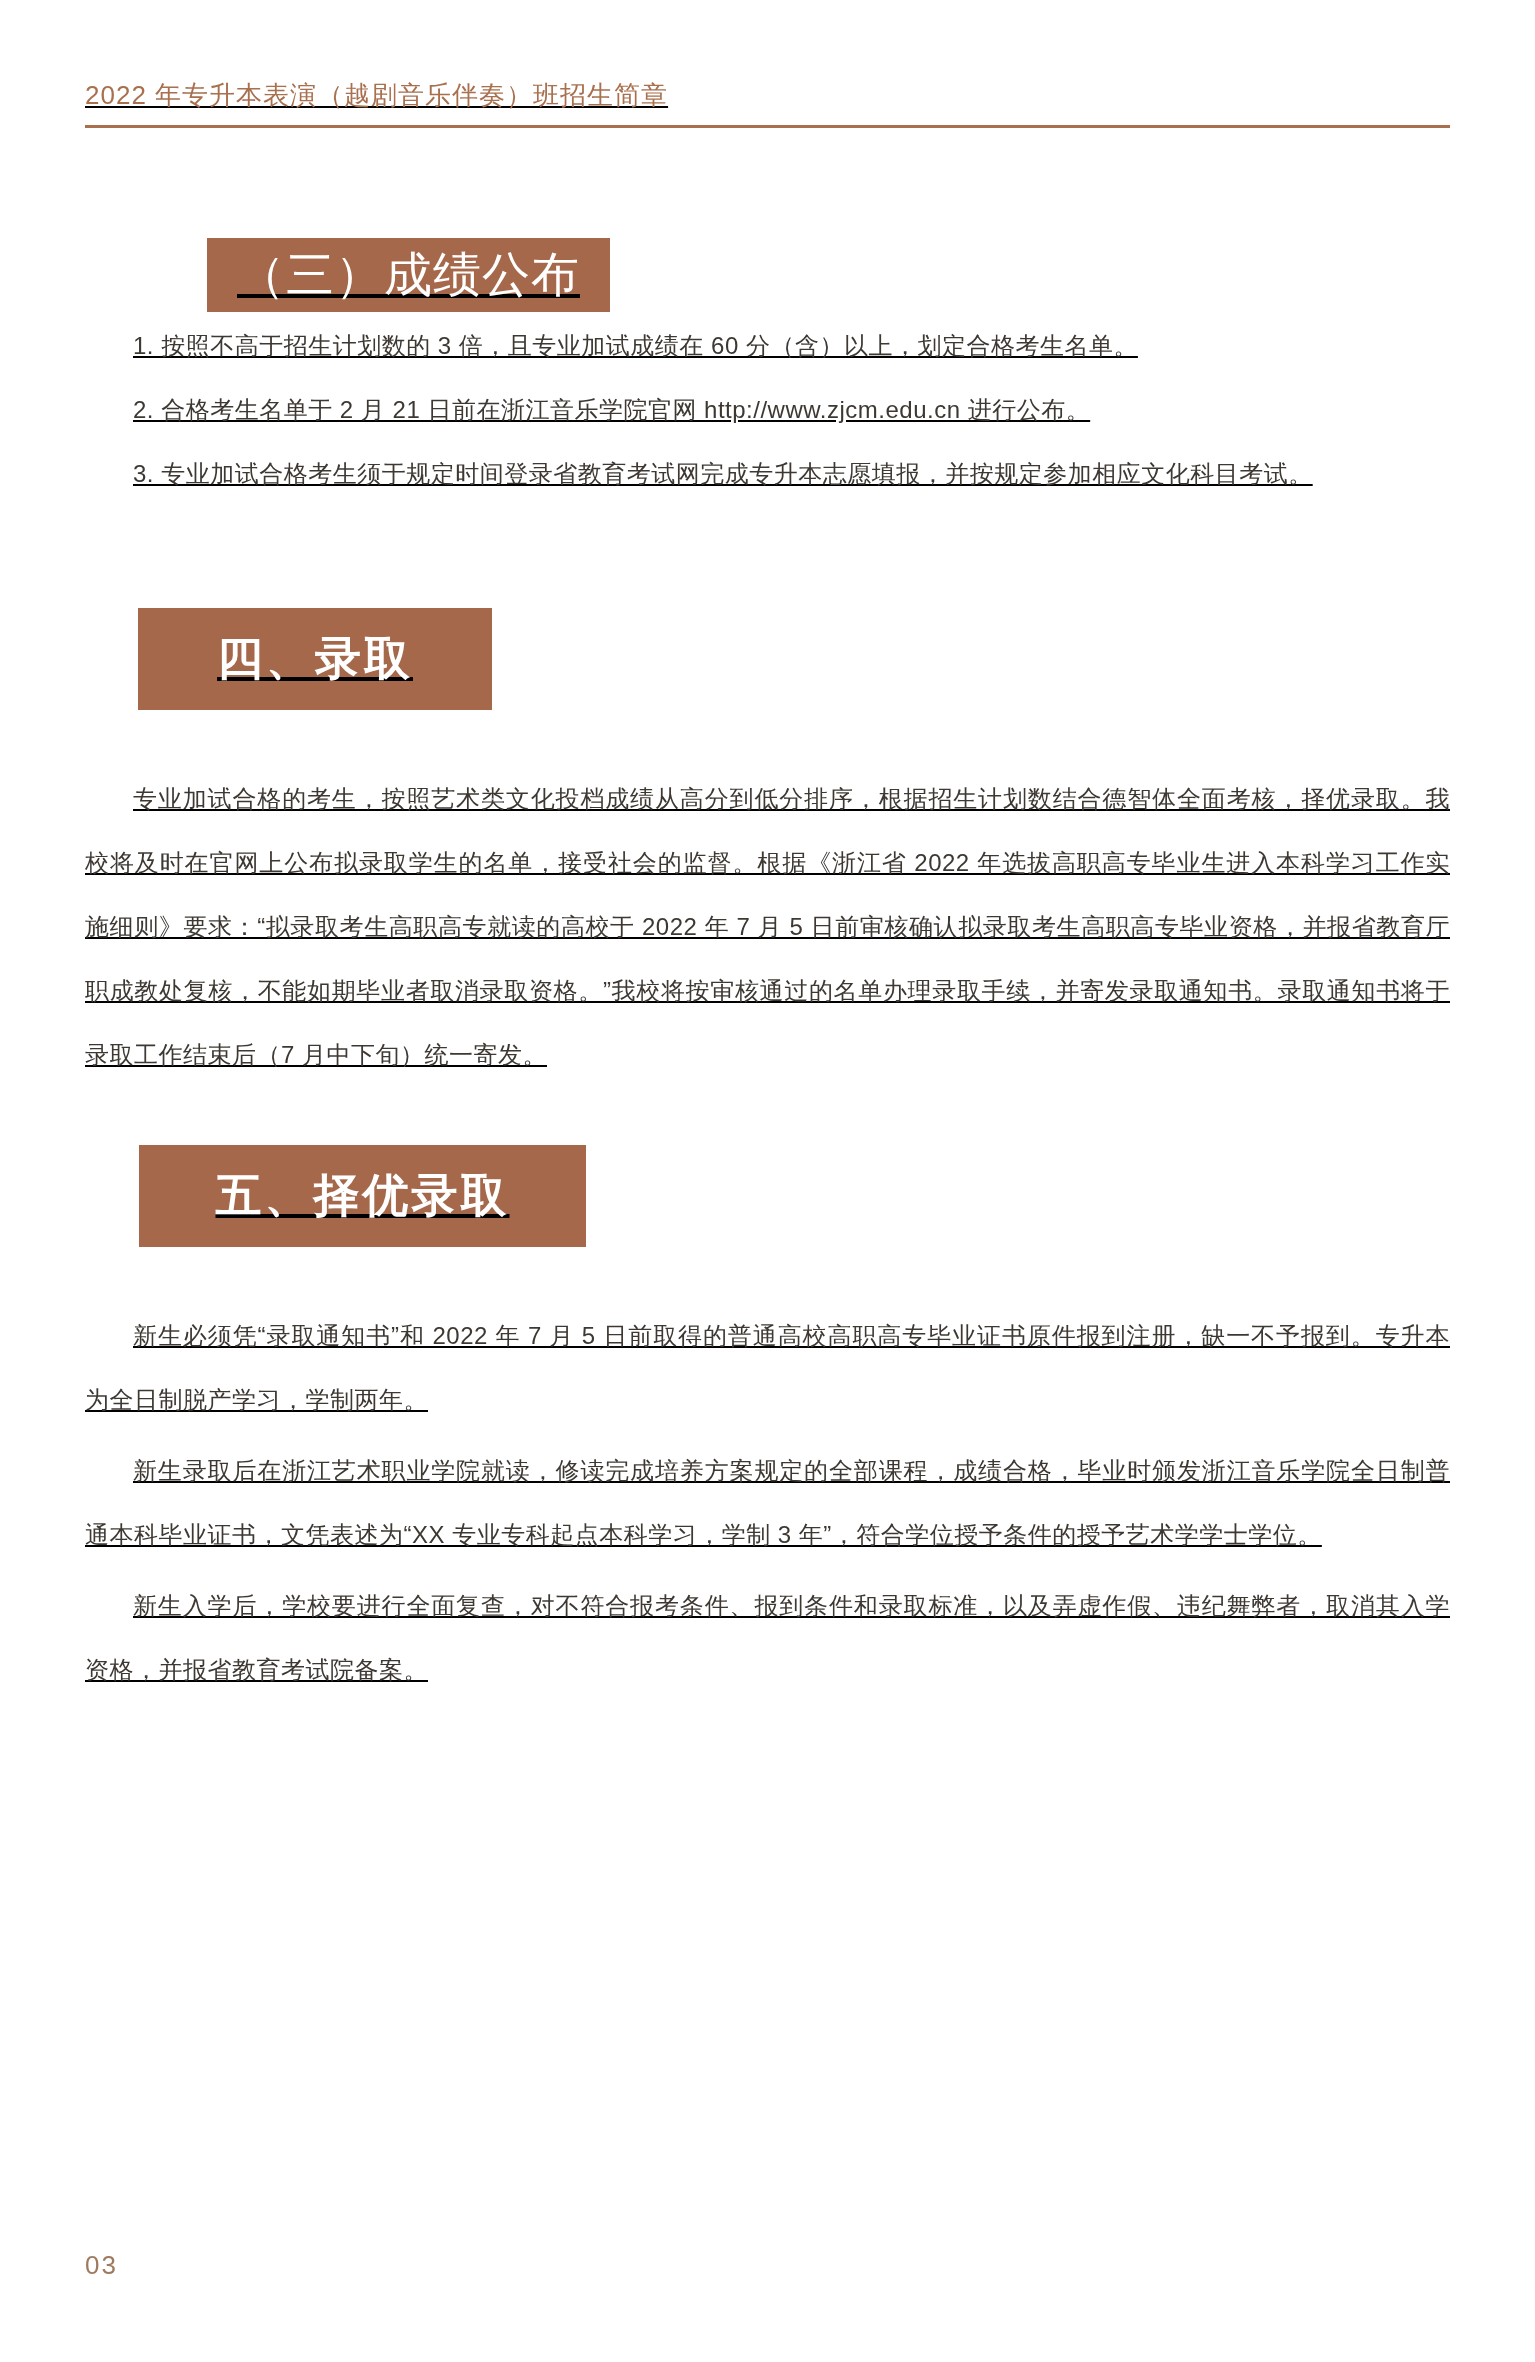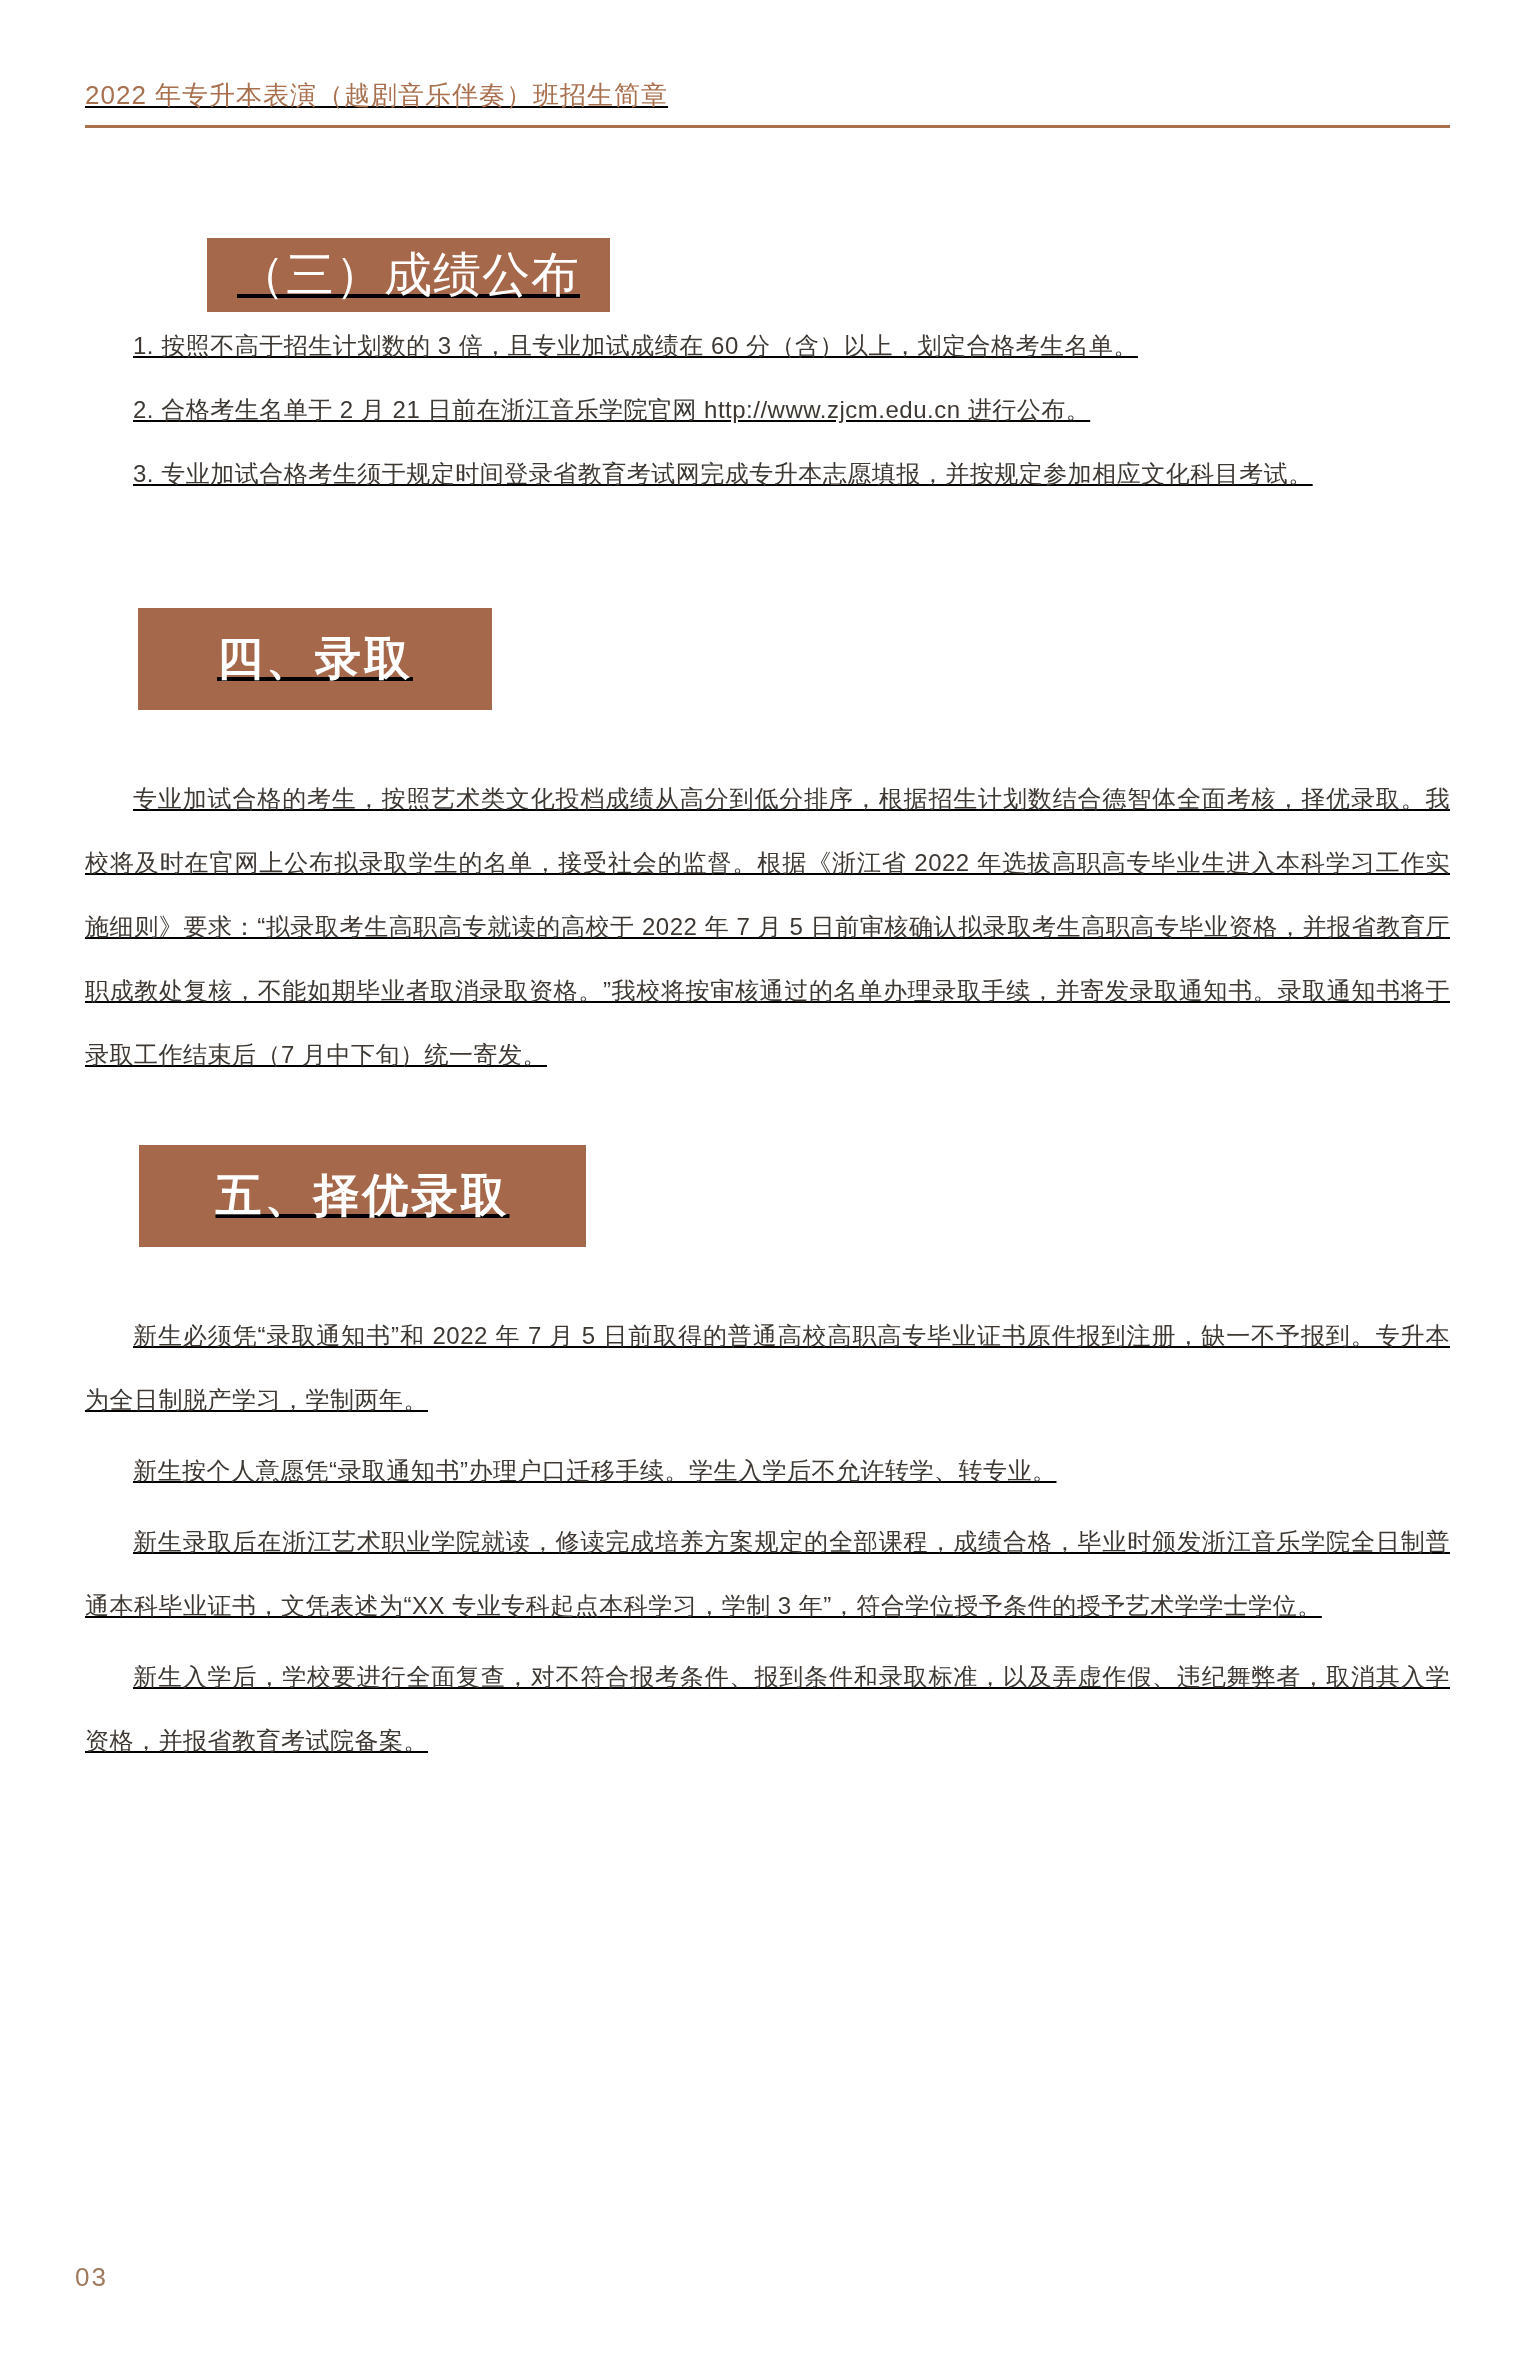--- a/index.html
+++ b/index.html
@@ -70,26 +70,25 @@
     margin:102px 0 0 53px;
   }
   .heading-enrollment{
     width:447px;
     margin:58px 0 0 54px;
   }
   .after-heading{margin-top:57px;}
   .para-gap{margin-top:7px;}
   .page-number{
     position:absolute;
-    left:75px;
+    left:85px;
     top:2250px;
     font-size:26px;
     letter-spacing:2px;
     color:#a07a5f;
-    margin-top:12px;
   }
 </style>
 </head>
 <body>
 
 <div class="page">
   <div class="content">
 
     <header>
       <h1 class="doc-title">2022 年专升本表演（越剧音乐伴奏）班招生简章</h1>
@@ -104,21 +103,20 @@
       <p class="body-para">2. 合格考生名单于 2 月 21 日前在浙江音乐学院官网 http://www.zjcm.edu.cn 进行公布。</p>
       <p class="body-para">3. 专业加试合格考生须于规定时间登录省教育考试网完成专升本志愿填报，并按规定参加相应文化科目考试。</p>
 
       <div class="heading-box heading-admission">四、录取</div>
 
       <p class="body-para after-heading">专业加试合格的考生，按照艺术类文化投档成绩从高分到低分排序，根据招生计划数结合德智体全面考核，择优录取。我校将及时在官网上公布拟录取学生的名单，接受社会的监督。根据《浙江省 2022 年选拔高职高专毕业生进入本科学习工作实施细则》要求：“拟录取考生高职高专就读的高校于 2022 年 7 月 5 日前审核确认拟录取考生高职高专毕业资格，并报省教育厅职成教处复核，不能如期毕业者取消录取资格。”我校将按审核通过的名单办理录取手续，并寄发录取通知书。录取通知书将于录取工作结束后（7 月中下旬）统一寄发。</p>
 
       <div class="heading-box heading-enrollment">五、择优录取</div>
 
       <p class="body-para after-heading">新生必须凭“录取通知书”和 2022 年 7 月 5 日前取得的普通高校高职高专毕业证书原件报到注册，缺一不予报到。专升本为全日制脱产学习，学制两年。</p>
-      <p class="body-para para-gap">新生按个人意愿凭“录取通知书”办理户口迁移手续。学生入学后不允许转学、转专业。</p>
       <p class="body-para para-gap">新生录取后在浙江艺术职业学院就读，修读完成培养方案规定的全部课程，成绩合格，毕业时颁发浙江音乐学院全日制普通本科毕业证书，文凭表述为“XX 专业专科起点本科学习，学制 3 年”，符合学位授予条件的授予艺术学学士学位。</p>
       <p class="body-para para-gap">新生入学后，学校要进行全面复查，对不符合报考条件、报到条件和录取标准，以及弄虚作假、违纪舞弊者，取消其入学资格，并报省教育考试院备案。</p>
 
     </main>
   </div>
 
   <div class="page-number">03</div>
 </div>
 
 </body></html>

